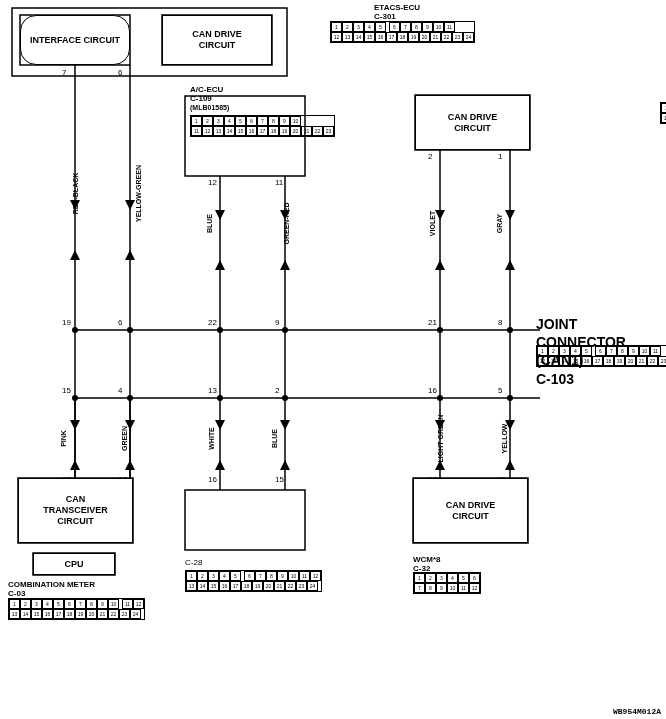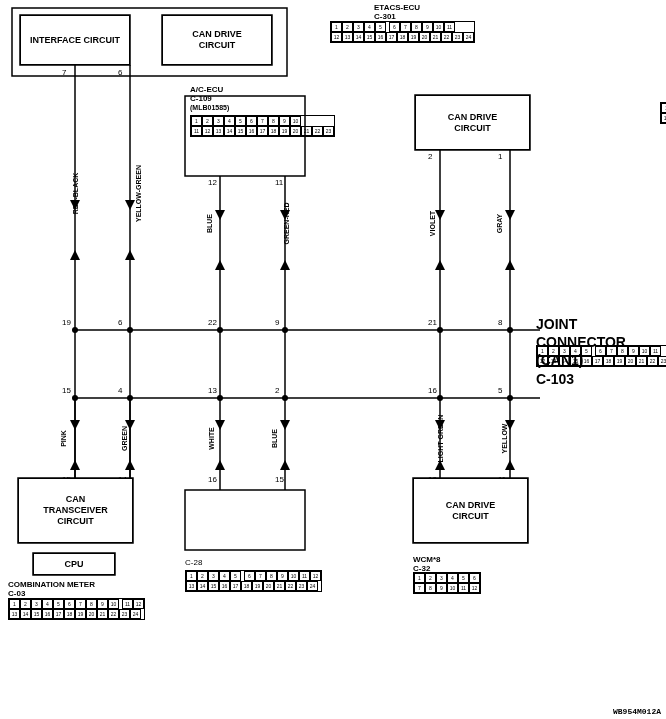--- a/index.html
+++ b/index.html
@@ -171,21 +171,21 @@
 
     <circle cx="75" cy="398" r="3" fill="#000"></circle>
     <circle cx="130" cy="398" r="3" fill="#000"></circle>
     <circle cx="220" cy="398" r="3" fill="#000"></circle>
     <circle cx="285" cy="398" r="3" fill="#000"></circle>
     <circle cx="440" cy="398" r="3" fill="#000"></circle>
     <circle cx="510" cy="398" r="3" fill="#000"></circle>
 
   </svg>
 
-  <div class="box" style="left:20px;top:15px;width:110px;height:50px;font-size:9px;">
+  <div class="box" style="left:20px;top:15px;width:110px;height:50px;font-size:9px;border-radius:16px;">
     <span>INTERFACE
 CIRCUIT</span>
   </div>
 
   <div class="box" style="left:162px;top:15px;width:110px;height:50px;font-size:9px;">
     <span>CAN DRIVE<br>CIRCUIT</span>
   </div>
 
   <div class="connector-block" style="position:absolute;left:330px;top:3px;">
     <div class="connector-label" style="font-weight:bold;font-size:8px;">ETACS-ECU</div>

